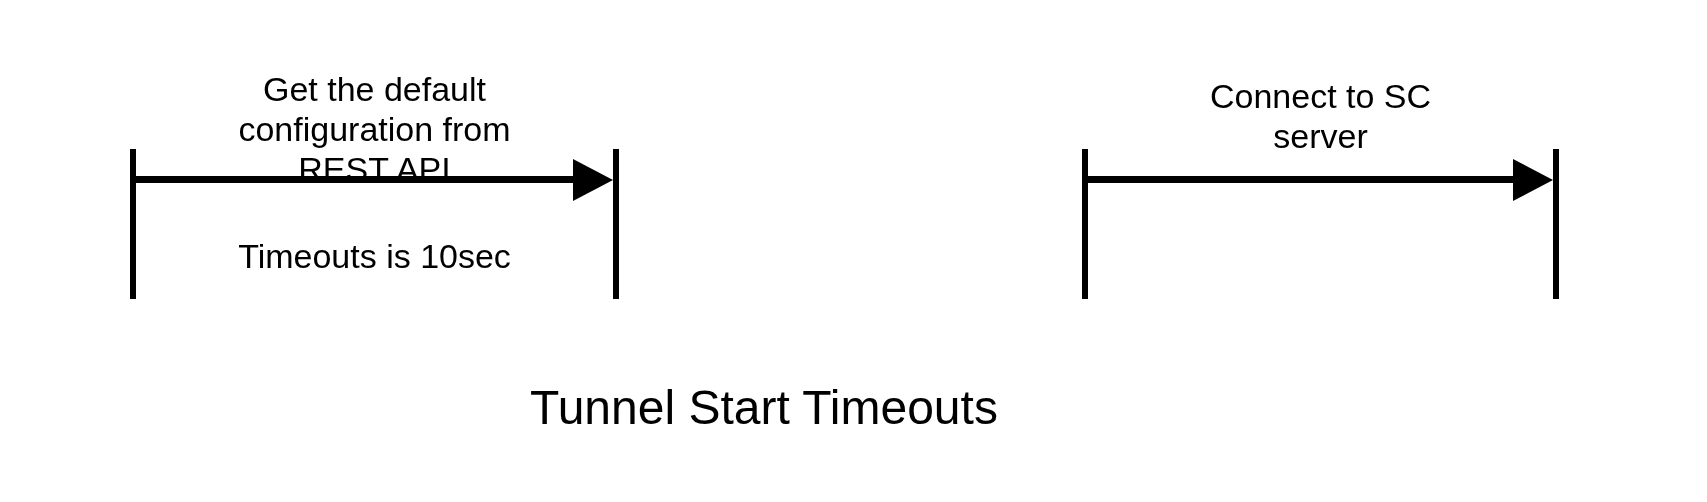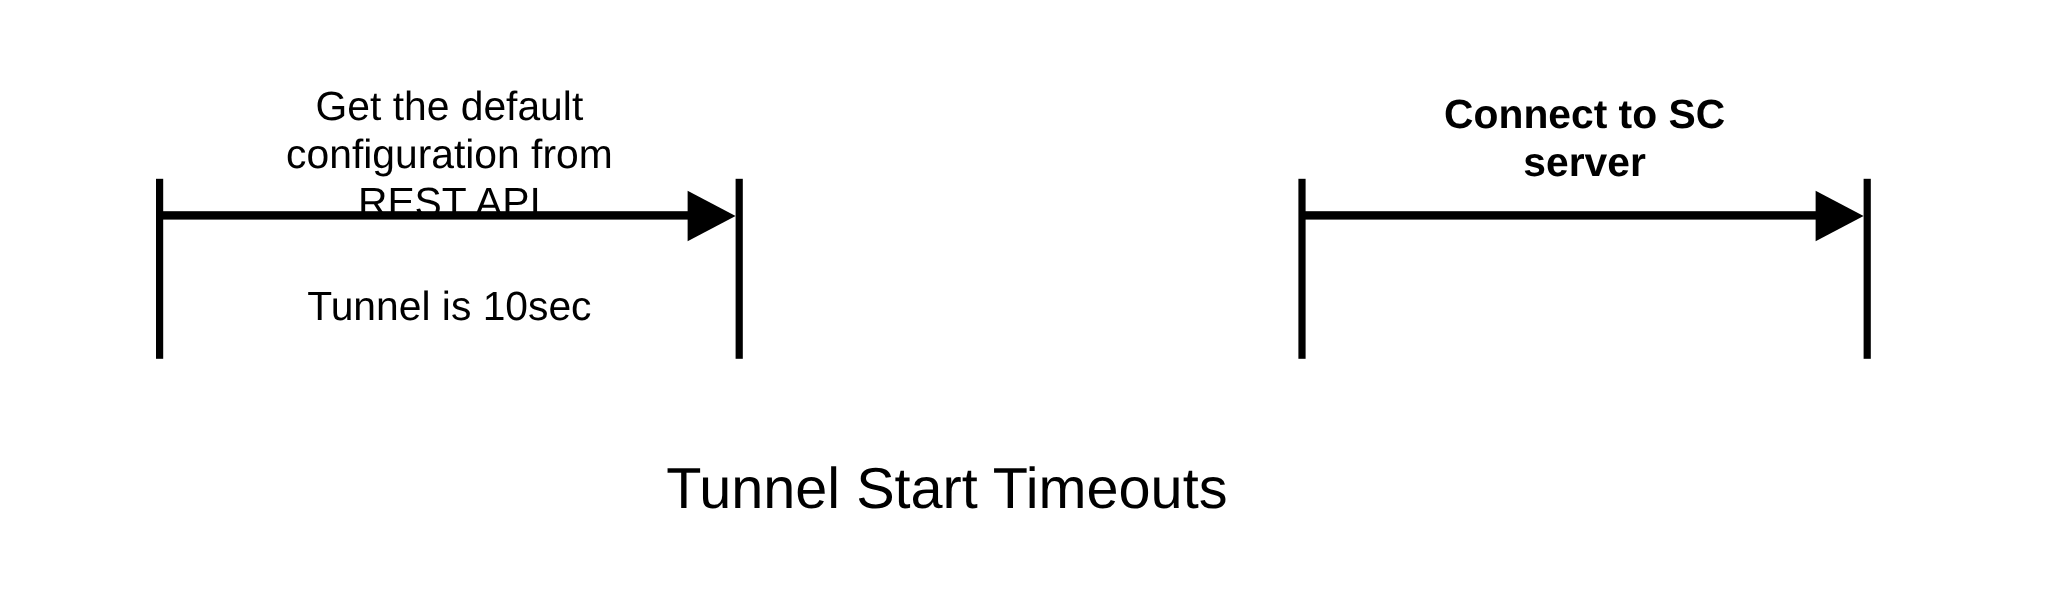--- a/index.html
+++ b/index.html
@@ -30,21 +30,21 @@
   .tick.t4 { left: 1553px; }
 
   
   .segment {
     position: absolute;
     top: 0;
     height: 310px;
   }
   .segment.seg1 { left: 133px; width: 483px; }
   .segment.seg2 { left: 616px; width: 469px; }
-  .segment.seg3 { left: 1085px; width: 471px; font-weight: bold; }
+  .segment.seg3 { left: 1085px; width: 471px; }
 
   .arrow-line {
     position: absolute;
     left: 0;
     right: 36px;
     top: 176px;
     height: 7px;
     background: #000000;
   }
   .arrow-head {
@@ -79,40 +79,39 @@
     white-space: nowrap;
   }
   .diagram-title {
     position: absolute;
     left: 764px;
     top: 383px;
     transform: translateX(-50%);
     font-size: 48px;
     line-height: 50px;
     white-space: nowrap;
-    margin-left: 25px;
   }
 </style>
 </head>
 <body>
 
 <div class="canvas">
 
   <div class="tick t1"></div>
   <div class="tick t2"></div>
   <div class="tick t3"></div>
   <div class="tick t4"></div>
 
   <div class="segment seg1">
     <div class="seg-label lines3">Get the default
 configuration from
 REST API</div>
     <div class="arrow-line"></div>
     <div class="arrow-head"></div>
-    <div class="seg-timeout">Tunnel is 10sec</div>
+    <div class="seg-timeout">Timeouts is 10sec</div>
   </div>
 
 
   <div class="segment seg3">
     <div class="seg-label lines2">Connect to SC
 server</div>
     <div class="arrow-line"></div>
     <div class="arrow-head"></div>
   </div>
 

